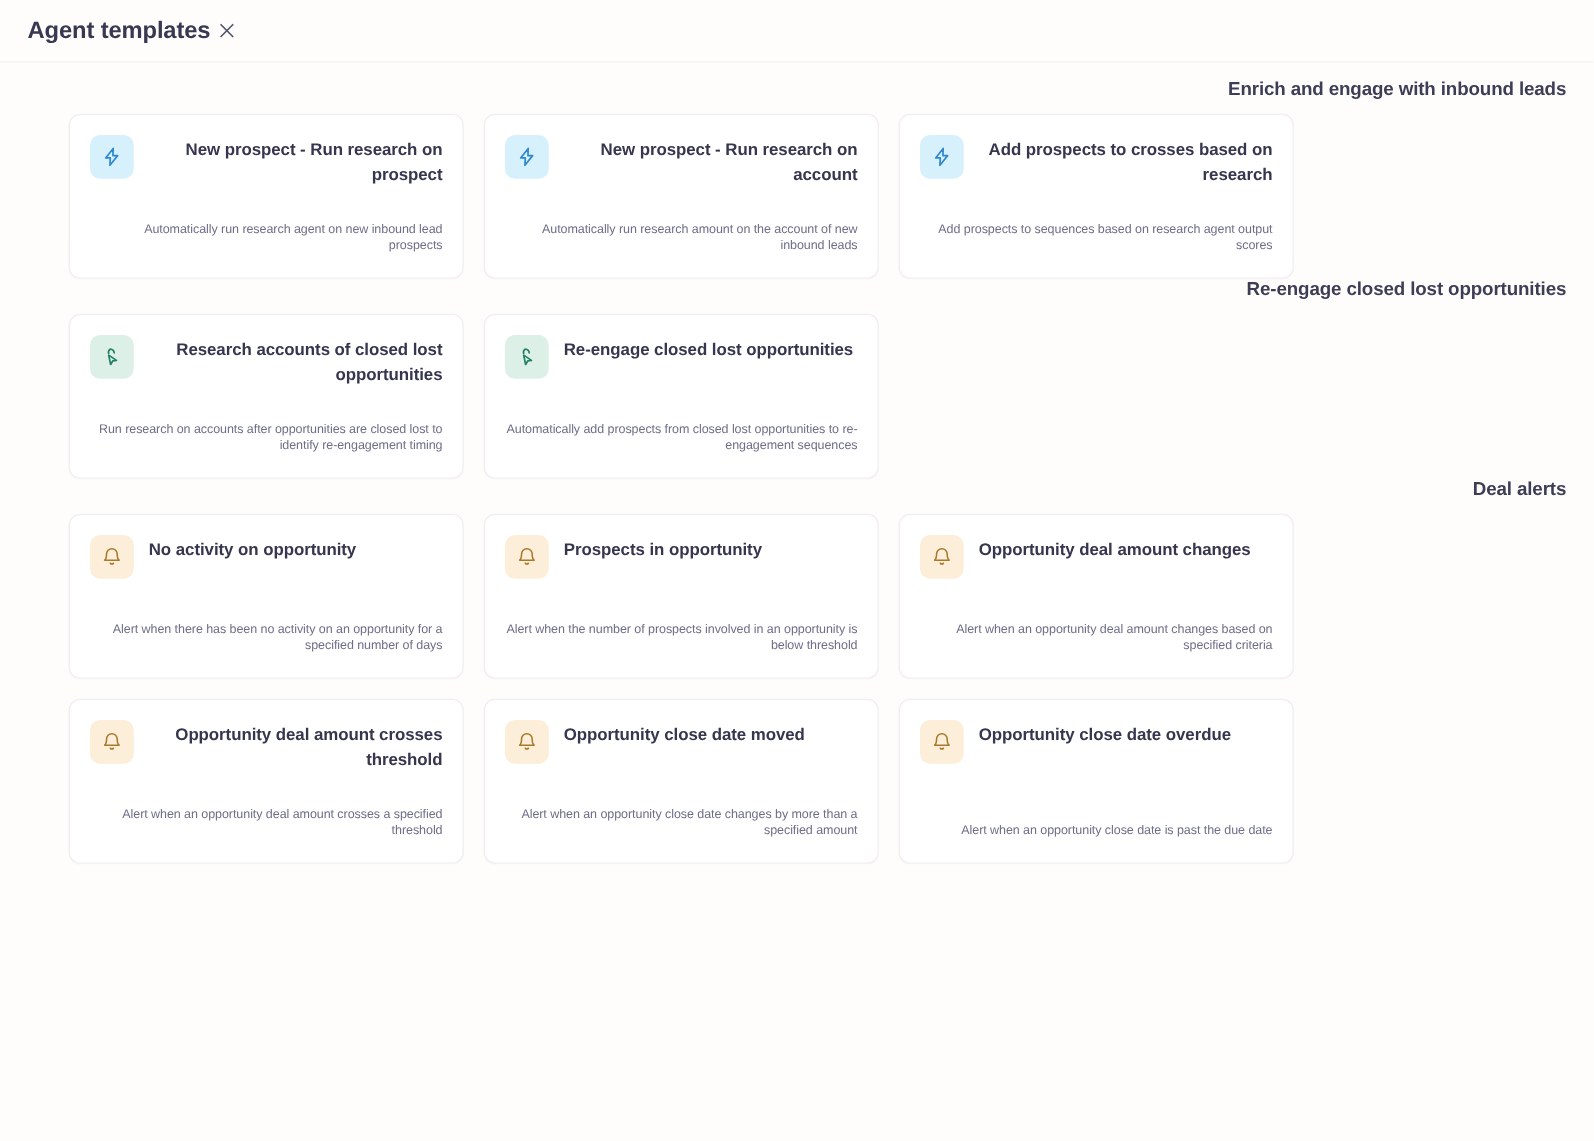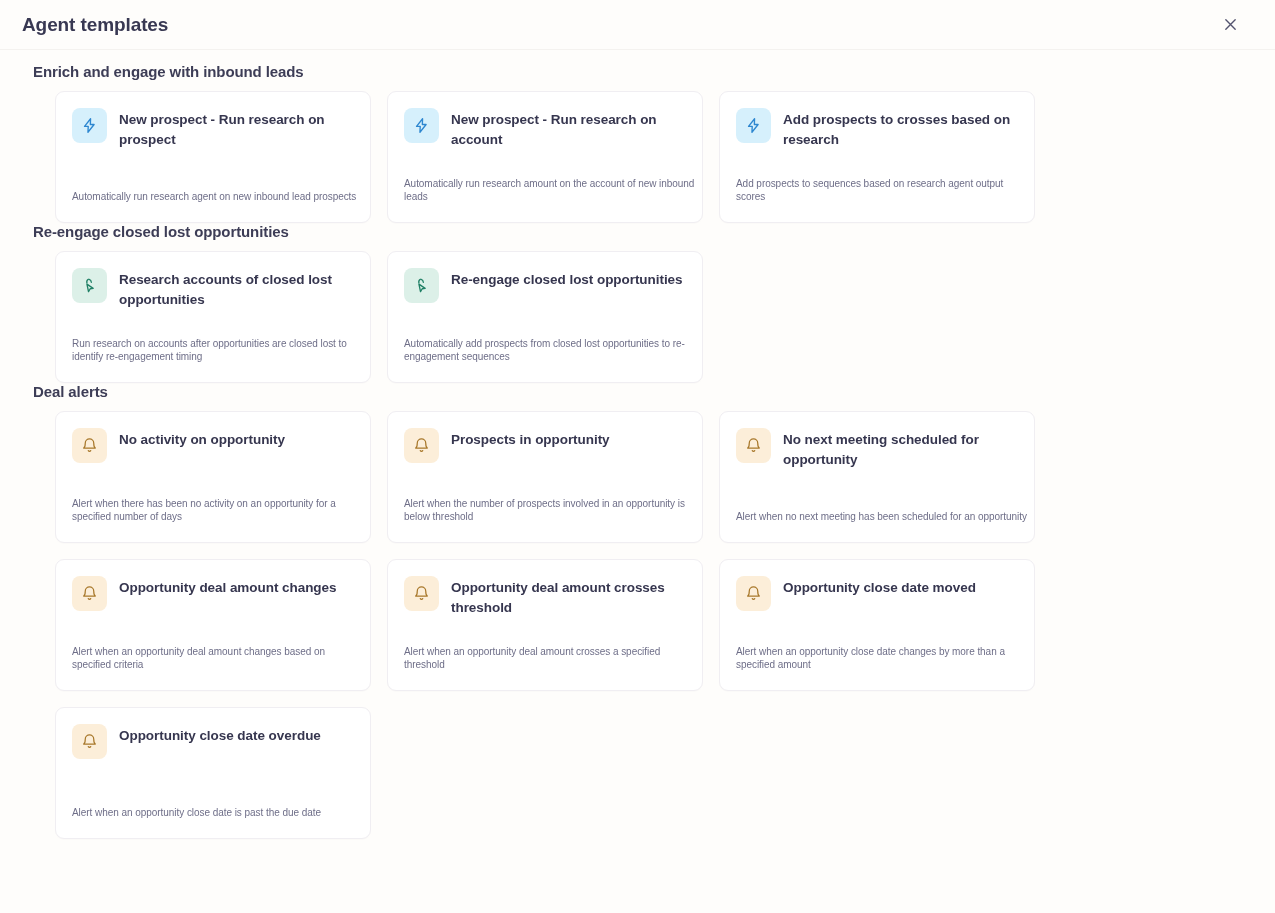--- a/index.html
+++ b/index.html
@@ -21,21 +21,21 @@
     flex-direction: column;
     position: relative;
   }
 
   
   .modal-header {
     height: 50px;
     flex: 0 0 50px;
     display: flex;
     align-items: center;
-    justify-content: space-between;
+    justify-content: flex-start;
     padding: 0 22px 0 22px;
     border-bottom: 1px solid #f4f2ef;
     background: #fefdfb;
   }
 
   .modal-title {
     font-size: 19px;
     font-weight: bold;
     color: #383852;
     letter-spacing: -0.1px;
@@ -54,20 +54,21 @@
     border: none;
     margin-right: 10px;
   }
   .close-btn svg { display: block; }
 
   
   .modal-body {
     flex: 1 1 auto;
     overflow: hidden;
     padding: 0 22px;
+    text-align: right;
   }
 
   .section {
   }
   .section:first-child { margin-top: 13px; }
 
   .section-title {
     font-size: 15px;
     font-weight: bold;
     color: #3d3d56;
@@ -79,21 +80,21 @@
     display: grid;
     grid-template-columns: repeat(3, 316px);
     gap: 16px;
     margin-left: 33px;
   }
 
   .tpl-card {
     background: #ffffff;
     border: 1px solid #f0eef2;
     border-radius: 9px;
-    padding: 16px 4px 18px 16px;
+    padding: 16px 16px 18px 16px;
     min-height: 132px;
     display: flex;
     flex-direction: column;
     cursor: pointer;
     box-shadow: 0 1px 1px rgba(60, 50, 90, 0.015);
   }
 
   .card-head {
     display: flex;
     align-items: flex-start;
@@ -247,32 +248,20 @@
               <div class="card-desc">Alert when the number of prospects involved in an opportunity is below threshold</div>
             </div>
             <div class="tpl-card">
               <div class="card-head">
                 <div class="card-icon amber">
                   <svg width="17" height="17" viewBox="0 0 24 24" fill="none">
                     <path d="M18 8.8 a6 6 0 1 0 -12 0 c0 5.4 -2.2 6.9 -2.2 6.9 h16.4 s-2.2 -1.5 -2.2 -6.9 Z" stroke="#a8782b" stroke-width="1.75" stroke-linecap="round" stroke-linejoin="round" fill="none"></path>
                     <path d="M10.3 19.2 a2 2 0 0 0 3.4 0" stroke="#a8782b" stroke-width="1.75" stroke-linecap="round" stroke-linejoin="round" fill="none"></path>
                   </svg>
                 </div>
-                <div class="card-title">No next meeting scheduled for opportunity</div>
-              </div>
-              <div class="card-desc">Alert when no next meeting has been scheduled for an opportunity</div>
-            </div>
-            <div class="tpl-card">
-              <div class="card-head">
-                <div class="card-icon amber">
-                  <svg width="17" height="17" viewBox="0 0 24 24" fill="none">
-                    <path d="M18 8.8 a6 6 0 1 0 -12 0 c0 5.4 -2.2 6.9 -2.2 6.9 h16.4 s-2.2 -1.5 -2.2 -6.9 Z" stroke="#a8782b" stroke-width="1.75" stroke-linecap="round" stroke-linejoin="round" fill="none"></path>
-                    <path d="M10.3 19.2 a2 2 0 0 0 3.4 0" stroke="#a8782b" stroke-width="1.75" stroke-linecap="round" stroke-linejoin="round" fill="none"></path>
-                  </svg>
-                </div>
                 <div class="card-title">Opportunity deal amount changes</div>
               </div>
               <div class="card-desc">Alert when an opportunity deal amount changes based on specified criteria</div>
             </div>
             <div class="tpl-card">
               <div class="card-head">
                 <div class="card-icon amber">
                   <svg width="17" height="17" viewBox="0 0 24 24" fill="none">
                     <path d="M18 8.8 a6 6 0 1 0 -12 0 c0 5.4 -2.2 6.9 -2.2 6.9 h16.4 s-2.2 -1.5 -2.2 -6.9 Z" stroke="#a8782b" stroke-width="1.75" stroke-linecap="round" stroke-linejoin="round" fill="none"></path>
                     <path d="M10.3 19.2 a2 2 0 0 0 3.4 0" stroke="#a8782b" stroke-width="1.75" stroke-linecap="round" stroke-linejoin="round" fill="none"></path>

